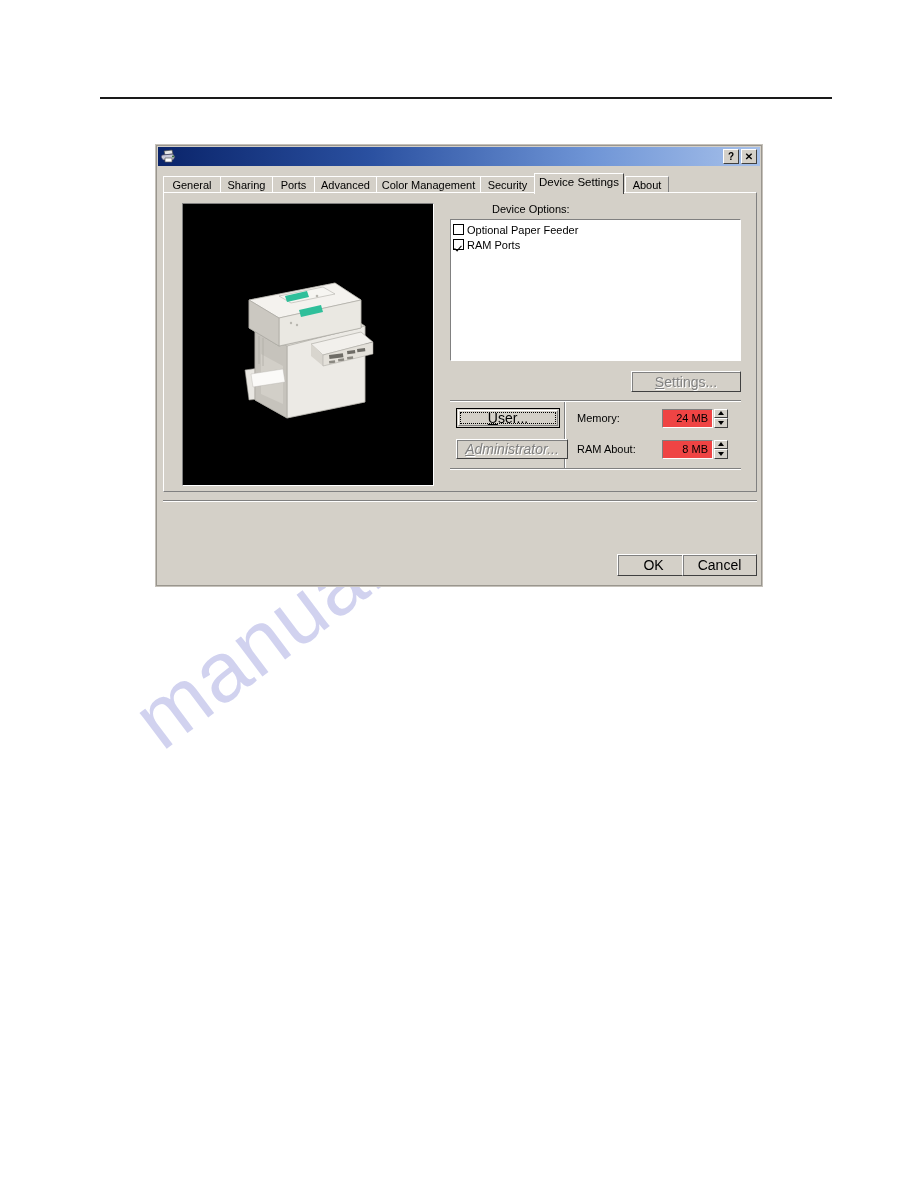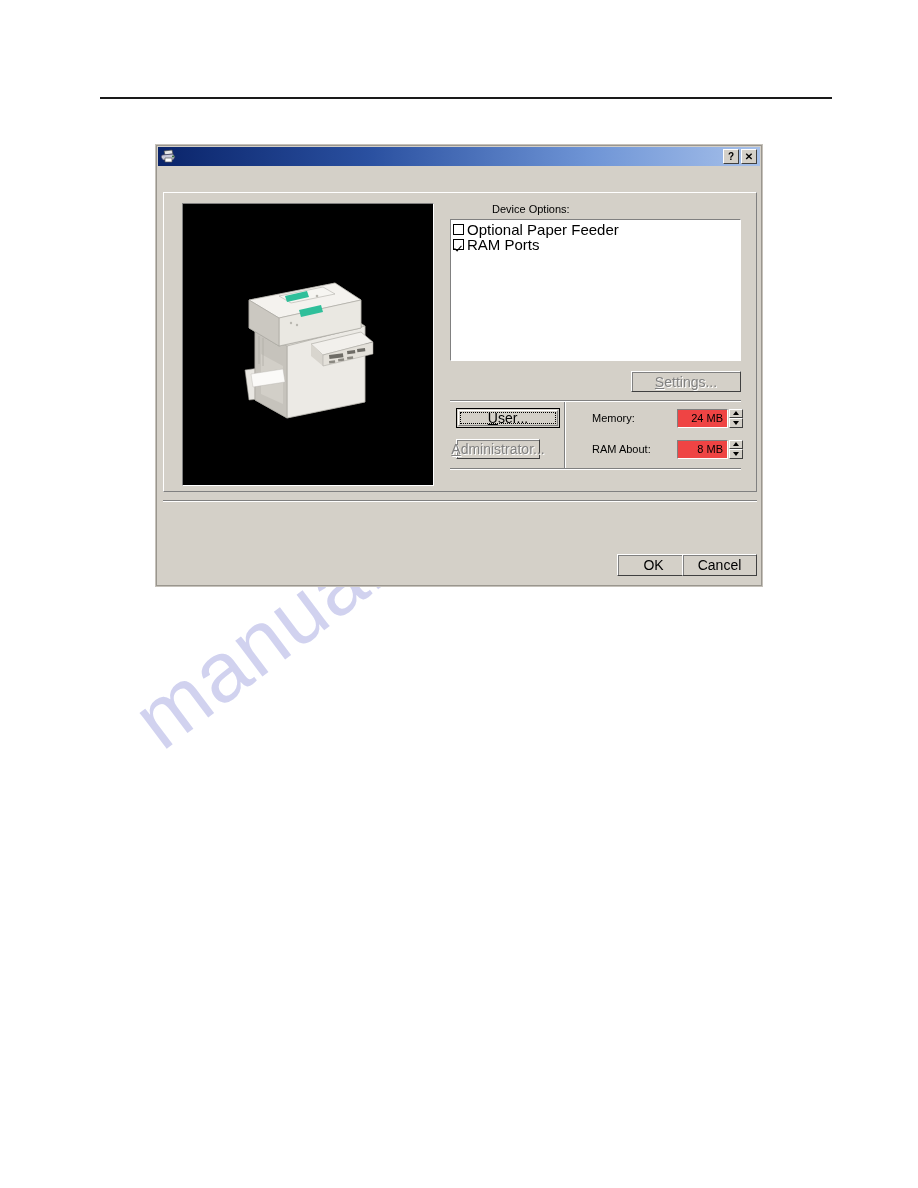--- a/index.html
+++ b/index.html
@@ -196,21 +196,21 @@
     border-right: 1px solid #ffffff;
     border-bottom: 1px solid #ffffff;
     box-sizing: border-box;
     overflow: hidden;
     padding: 2px 0 0 2px;
   }
   .opt-row {
     display: flex;
     align-items: center;
     height: 15px;
-    font-size: 15px;
+    font-size: 11px;
     cursor: default;
     text-align: right;
   }
   .cb {
     width: 11px; height: 11px;
     background: #ffffff;
     border: 1px solid #000000;
     box-sizing: border-box;
     margin-right: 3px;
     flex: 0 0 auto;
@@ -289,29 +289,28 @@
   .btn.default-focus .focusrect {
     position: absolute;
     inset: 3px;
     border: 1px dotted #000000;
     box-sizing: border-box;
   }
   .btn .lbl { position: relative; z-index: 2; }
   .acc { text-decoration: underline; }
 
   #user-btn  { position: absolute; left: 292px; top: 215px; width: 104px; height: 20px; }
-  #admin-btn { position: absolute; left: 292px; top: 246px; width: 84px; height: 20px; }
+  #admin-btn { position: absolute; left: 292px; top: 246px; width: 112px; height: 20px; font-style: italic; }
 
   
   .field-row {
     position: absolute;
     display: flex;
     align-items: center;
     height: 20px;
-    margin-left: 15px;
   }
   #row-memory  { left: 413px; top: 215px; width: 164px; }
   #row-ramdisk { left: 413px; top: 246px; width: 164px; }
   .field-label { width: 85px; font-size: 11px; }
   .spin-wrap { display: flex; align-items: stretch; height: 19px; }
   .spin-field {
     width: 51px;
     background: #ef4444;
     border-top: 1px solid #808080;
     border-left: 1px solid #808080;
@@ -377,20 +376,30 @@
           <circle cx="13" cy="7.5" r="1" fill="#2a6a2a"></circle>
         </svg>
       </span>
       <span class="title-text"></span>
       <span class="title-btns">
         <span class="title-btn">?</span>
         <span class="title-btn">✕</span>
       </span>
     </div>
 
+    <div id="tabstrip">
+      <div class="tab" style="left:0px;   width:58px;">General</div>
+      <div class="tab" style="left:57px;  width:53px;">Sharing</div>
+      <div class="tab" style="left:109px; width:43px;">Ports</div>
+      <div class="tab" style="left:151px; width:63px;">Advanced</div>
+      <div class="tab" style="left:213px; width:105px;">Color Management</div>
+      <div class="tab" style="left:317px; width:55px;">Security</div>
+      <div class="tab active" style="left:371px; width:90px;">Device Settings</div>
+      <div class="tab" style="left:462px; width:44px;">About</div>
+    </div>
 
     <div id="tabpage">
 
       <div id="preview-frame">
         <svg width="250" height="281" viewBox="0 0 250 281">
           <rect x="0" y="0" width="250" height="281" fill="#000000"></rect>
           <g>
 
             <polygon points="62,166 104,160 108,192 66,196" fill="#e9e7e2" stroke="#9b9992" stroke-width=".6"></polygon>
 

